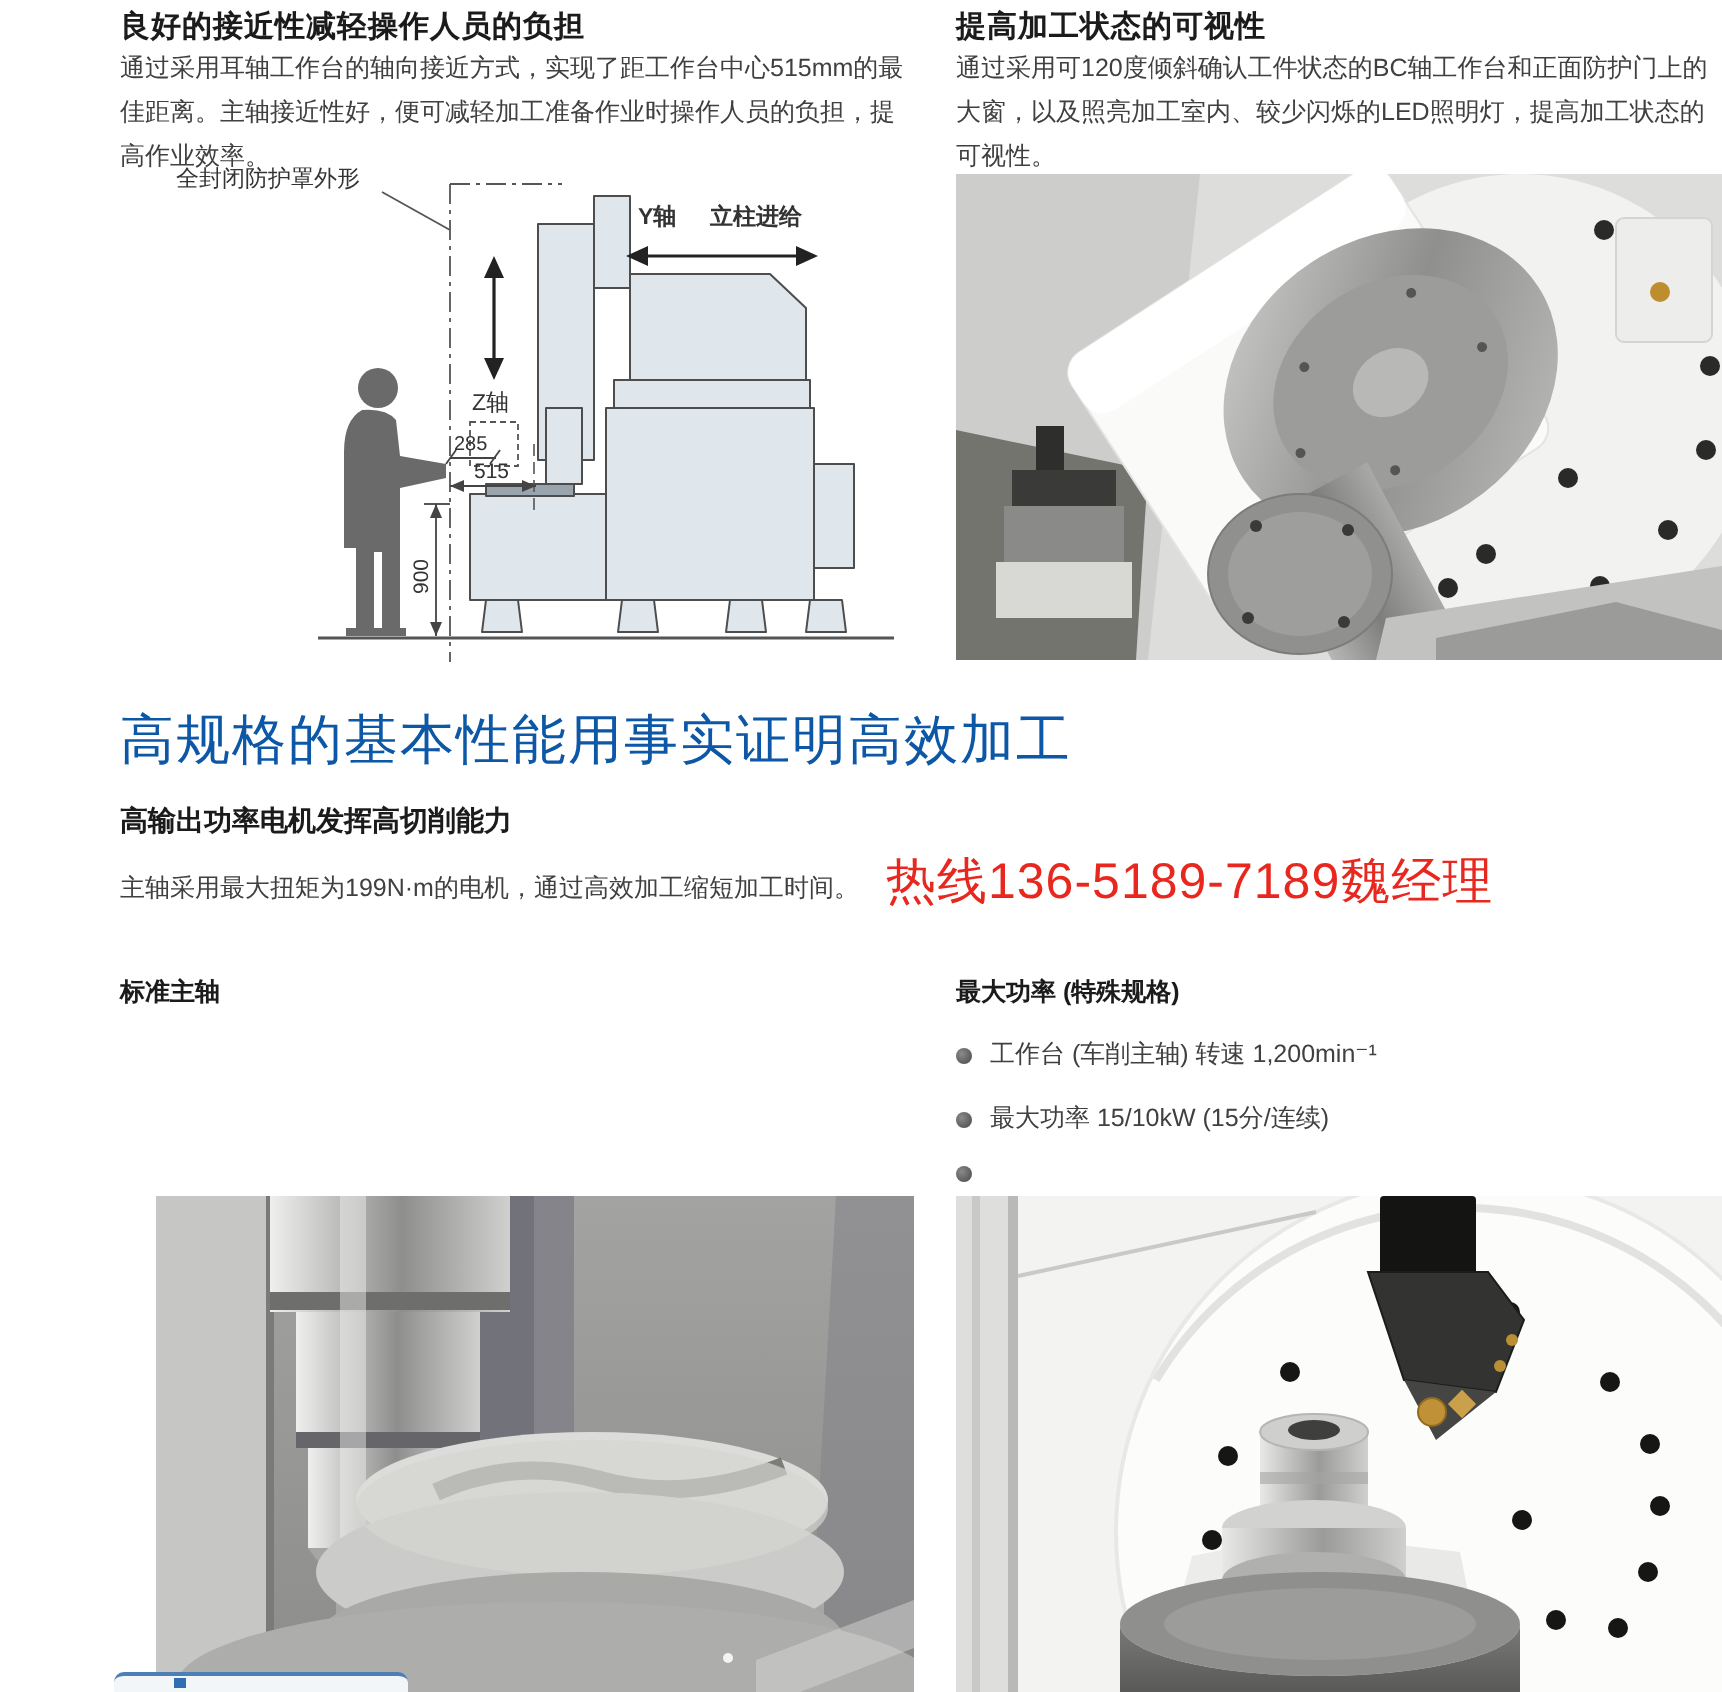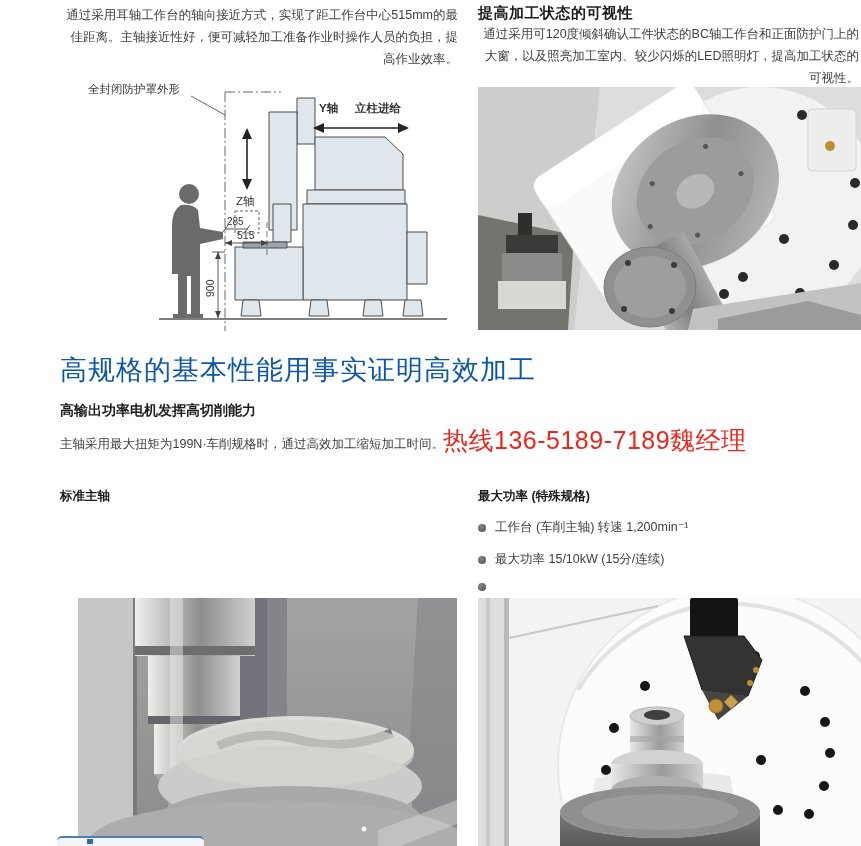--- a/index.html
+++ b/index.html
@@ -2,21 +2,21 @@
 <html><head>
 <meta charset="utf-8">
 <style>
   html,body{margin:0;padding:0;}
   body{
     width:861px;height:846px;position:relative;overflow:hidden;background:#ffffff;
     font-family:"Liberation Sans","DejaVu Sans",sans-serif;color:#3d3d3d;
   }
   .abs{position:absolute;}
   h2.sec{margin:0;font-size:15px;font-weight:bold;color:#1b1b1b;letter-spacing:.5px;}
-  p.body{margin:0;font-size:12.5px;line-height:22px;color:#404040;text-align:right;}
+  p.body{margin:0;font-size:12.5px;line-height:22px;color:#404040;}
   .col-left{left:60px;top:4px;width:398px;}
   .col-right{left:478px;top:4px;width:381px;}
   .para{margin-top:11px;}
   .photo{position:absolute;display:block;}
   .perf-title{left:60px;top:352px;font-size:27px;font-weight:normal;color:#0d57a7;letter-spacing:1px;}
   .perf-sub{left:60px;top:402px;font-size:14px;font-weight:bold;color:#1b1b1b;}
   .perf-body{left:60px;top:433px;width:395px;font-size:12.5px;line-height:23px;color:#404040;}
   .hotline{left:443px;top:424px;font-size:25px;color:#e8281e;font-weight:normal;letter-spacing:.5px;}
   .spec{top:488px;}
   .spec h3{margin:0;font-size:12.5px;font-weight:bold;color:#1b1b1b;}
@@ -28,20 +28,21 @@
   .spec-right{left:478px;width:383px;}
   .bottom-overlay{left:57px;top:836px;width:147px;height:10px;background:#f3f6f9;
      border-top:2px solid #4d7fb5;border-radius:5px 5px 0 0;z-index:5;}
   .bottom-overlay .tick{position:absolute;left:30px;top:1px;width:6px;height:5px;background:#2f6db5;}
   svg text{fill:#333333;font-family:"Liberation Sans","DejaVu Sans",sans-serif;}
 </style>
 </head>
 <body>
 
 <div class="abs col-left">
+  <h2 class="sec">良好的接近性减轻操作人员的负担</h2>
   <p class="body para">通过采用耳轴工作台的轴向接近方式，实现了距工作台中心515mm的最佳距离。主轴接近性好，便可减轻加工准备作业时操作人员的负担，提高作业效率。</p>
 </div>
 
 <svg class="abs" style="left:85px;top:82px;" width="375" height="253" viewBox="0 0 375 253">
 
   <text x="3" y="11" font-size="11.5">全封闭防护罩外形</text>
   <polyline points="106,14 140,33" fill="none" stroke="#555" stroke-width="0.9"></polyline>
   <line x1="140" y1="10" x2="140" y2="249" stroke="#555" stroke-width="0.9" stroke-dasharray="10 3 2 3"></line>
   <line x1="140" y1="10" x2="196" y2="10" stroke="#555" stroke-width="0.9" stroke-dasharray="10 3 2 3"></line>
 
@@ -175,21 +176,21 @@
     <circle cx="146" cy="222" r="3" fill="#3a3a38"></circle>
       <circle cx="194" cy="224" r="3" fill="#3a3a38"></circle>
   </g>
   <polygon points="215,222 383,196 383,243 210,243" fill="#c2c2c0"></polygon>
   <polygon points="240,232 330,214 383,228 383,243 240,243" fill="#9b9b99"></polygon>
 </svg>
 
 <div class="abs perf-title">高规格的基本性能用事实证明高效加工</div>
 <div class="abs perf-sub">高输出功率电机发挥高切削能力</div>
 <div class="abs perf-body">
-  <div>主轴采用最大扭矩为199N·车削规格时，通过高效加工缩短加工时间。</div>
+  <div>主轴采用最大扭矩为199N·m的电机，通过高效加工缩短加工时间。</div>
 </div>
 <div class="abs hotline">热线136-5189-7189魏经理</div>
 
 <div class="abs spec spec-left">
   <h3>标准主轴</h3>
 </div>
 <div class="abs spec spec-right">
   <h3>最大功率 (特殊规格)</h3>
   <ul>
     <li>

